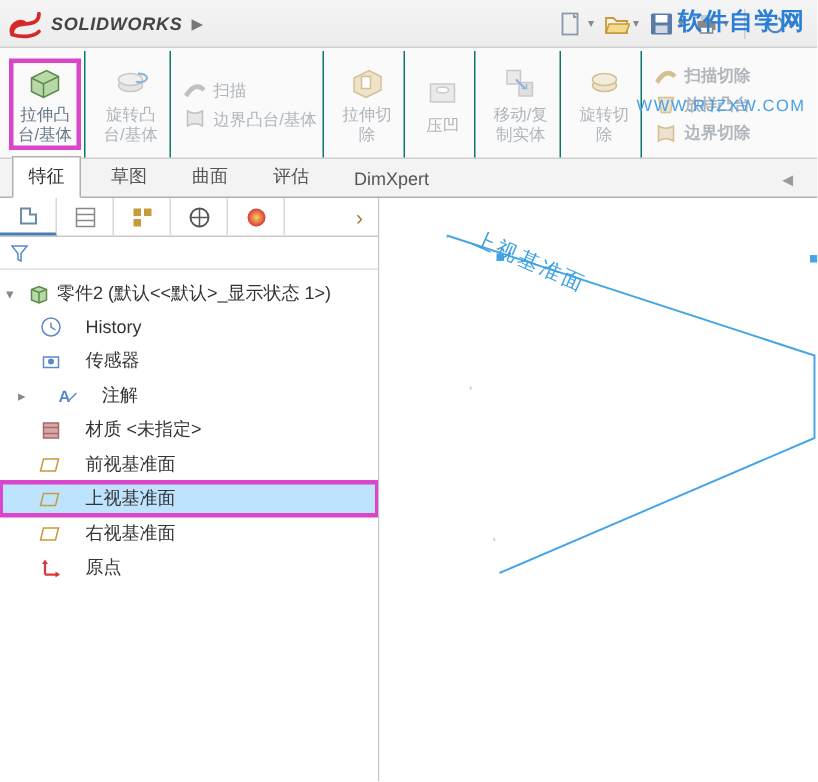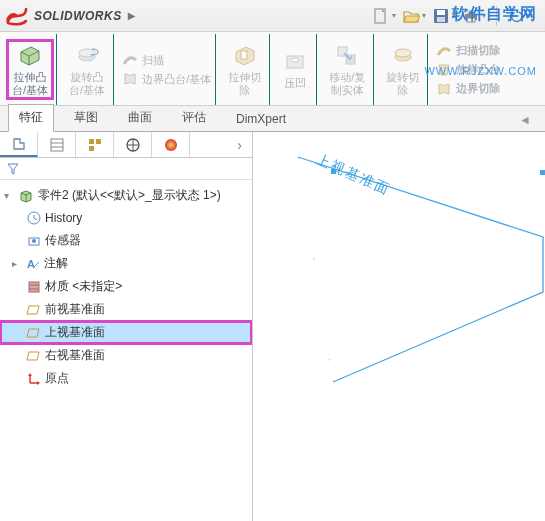--- a/index.html
+++ b/index.html
@@ -38,21 +38,21 @@
   .left-tabs { height: 26px; border-bottom: 1px solid #c8c8c8; display: flex; align-items: center; }
   .left-tabs .ltab { width: 38px; height: 25px; display: flex; align-items: center; justify-content: center; border-right: 1px solid #d8d8d8; }
   .left-tabs .ltab.first { border-bottom: 2px solid #4a7fb0; }
   .left-tabs .ltab svg { width: 18px; height: 18px; }
   .left-tabs .larrow { margin-left: auto; padding-right: 10px; color: #a07a3a; font-size: 14px; }
   .filter-row { height: 22px; border-bottom: 1px solid #e0e0e0; display: flex; align-items: center; padding-left: 6px; }
   .filter-row svg { width: 14px; height: 14px; }
   
   .tree { flex: 1; padding: 4px 0; overflow: auto; color: #333; font-size: 12px; }
   .tree-root { display: flex; align-items: center; gap: 4px; padding: 3px 4px; }
-  .tree-item { display: flex; align-items: center; gap: 3px; padding: 3px 4px 3px 26px; }
+  .tree-item { display: flex; align-items: center; gap: 15px; padding: 3px 4px 3px 26px; }
   .tree-item.selected { background: #bde3ff; }
   .tree-item.hl { outline: 3px solid #d946c9; outline-offset: -2px; }
   .tree-item svg, .tree-root svg { width: 16px; height: 16px; flex-shrink: 0; }
   .tri-toggle { width: 10px; color: #888; font-size: 10px; }
   
   .canvas { flex: 1; position: relative; background: #fff; }
   .canvas svg { width: 100%; height: 100%; }
   .plane-label { position: absolute; top: 34px; left: 60px; color: #3aa0e0; font-size: 14px; transform: rotate(24deg); font-weight: 500; letter-spacing: 2px; }
 
   .watermark { position: absolute; top: 4px; right: 8px; text-align: right; pointer-events: none; }

